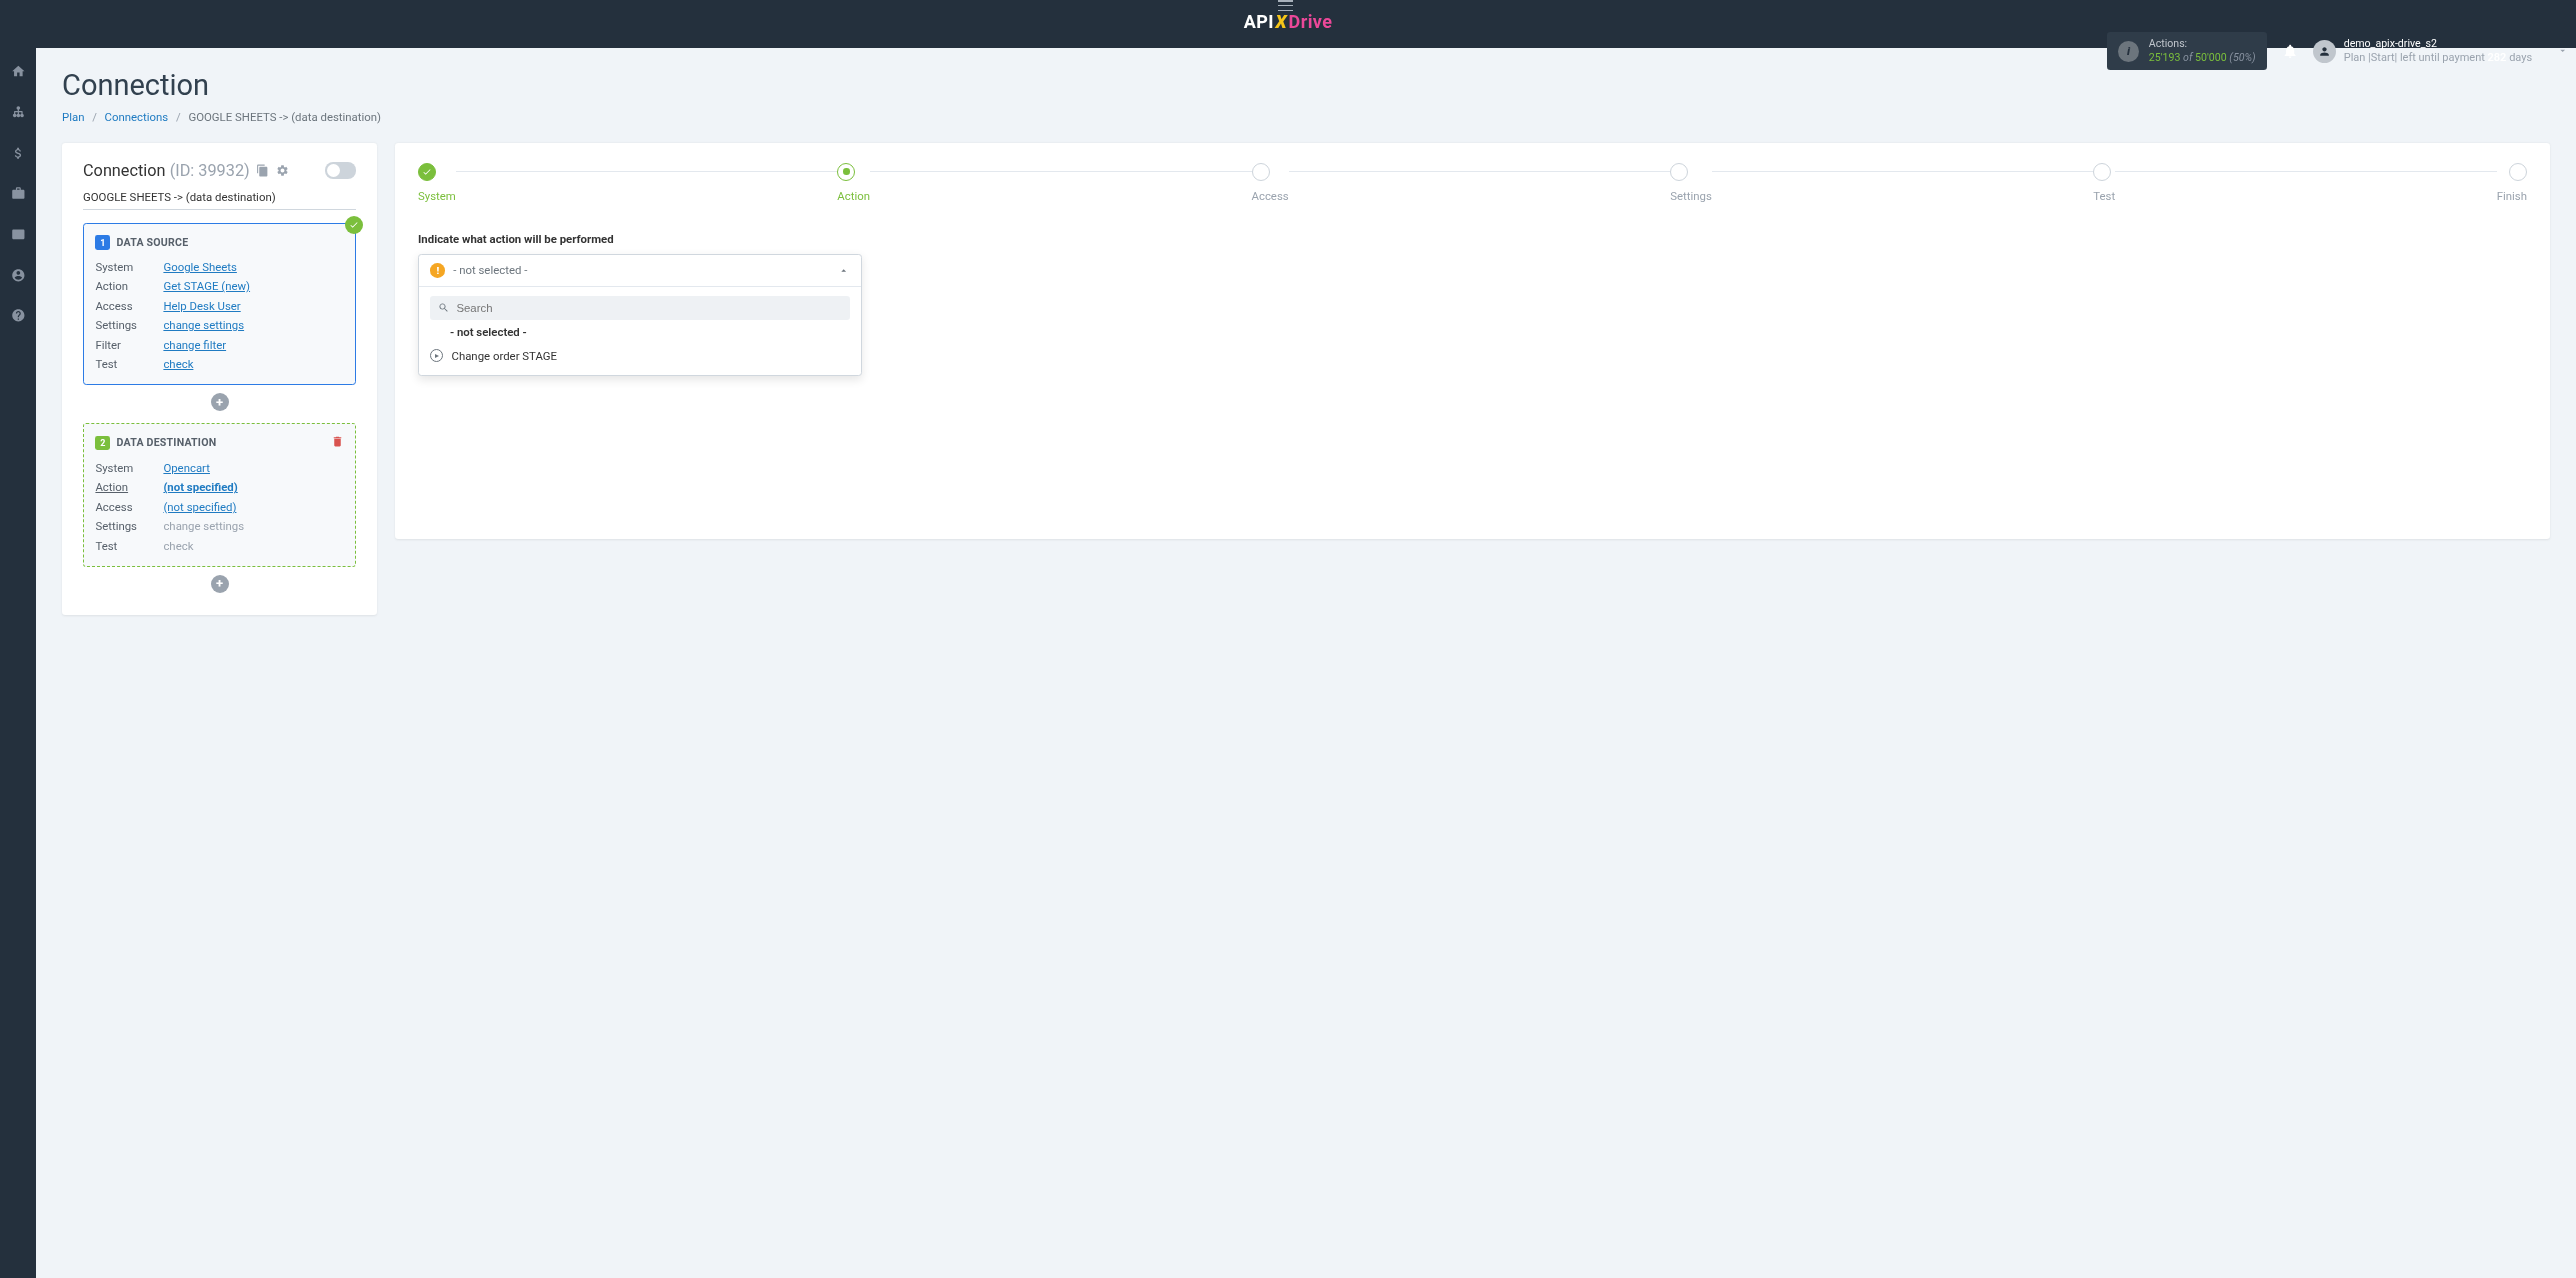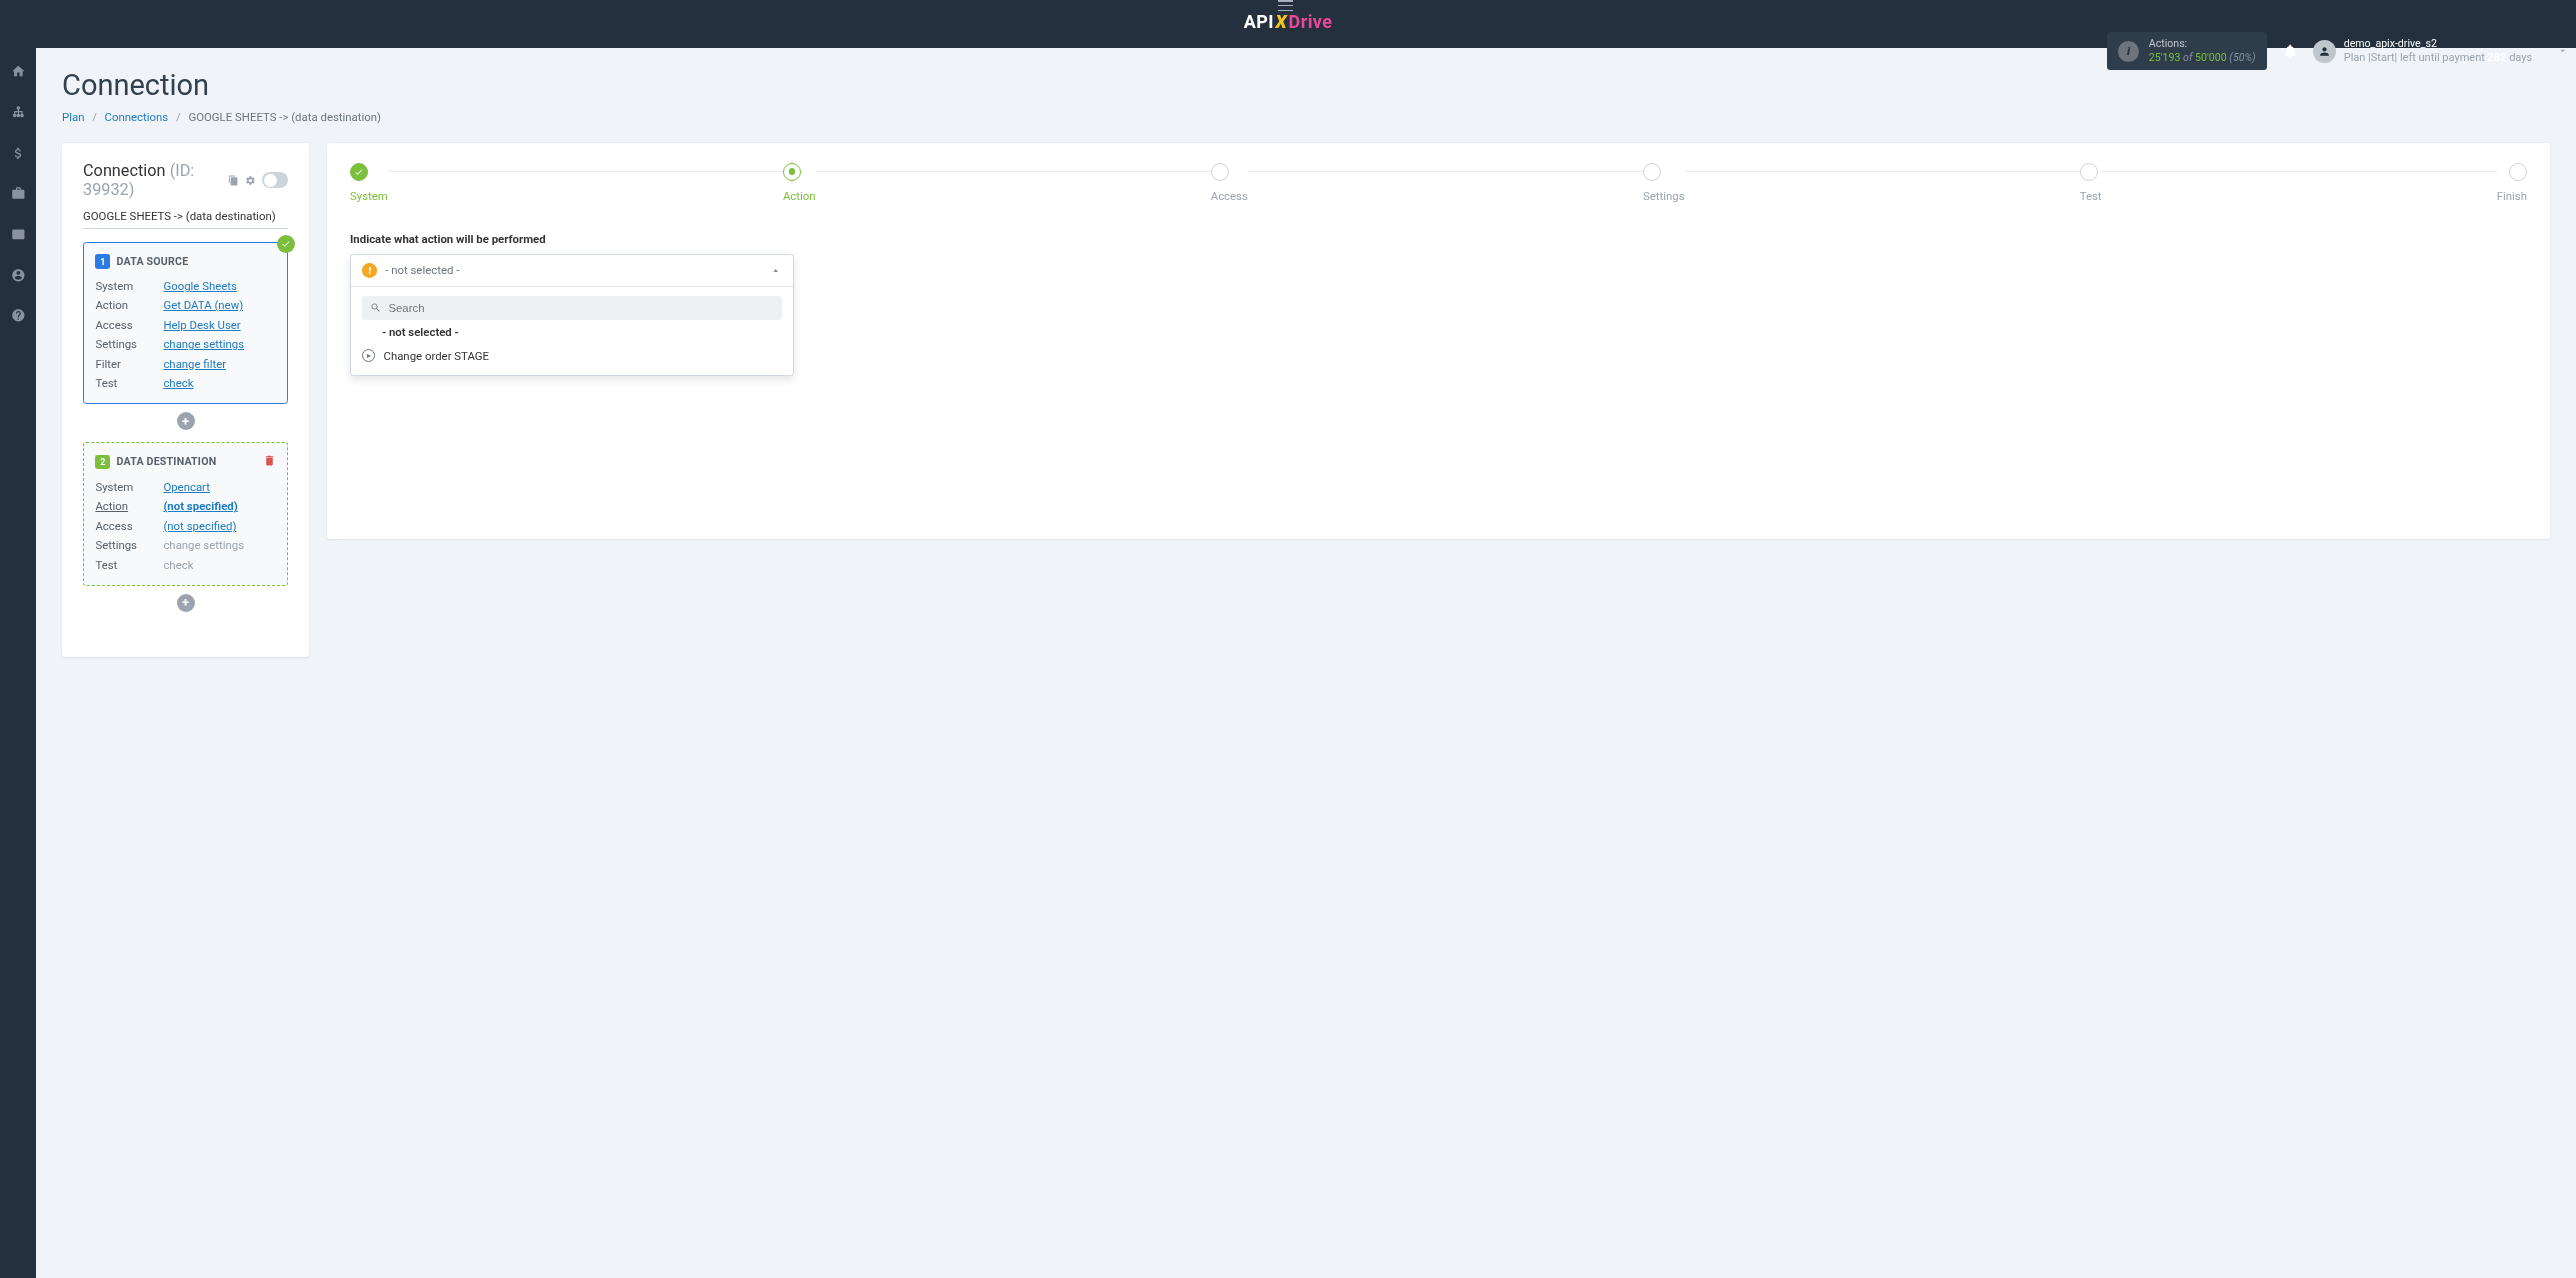--- a/index.html
+++ b/index.html
@@ -41,21 +41,21 @@
 
 .main { margin-left: 36px; padding: 19.5px 26px; }
 .page-title { font-size: 29px; font-weight: 400; color: #32414f; margin-bottom: 8.1px; }
 .breadcrumb { font-size: 11.4px; color: #6c757d; margin-bottom: 19.5px; }
 .breadcrumb a { color: #1f7bc2; text-decoration: none; }
 .breadcrumb .sep { margin: 0 4.9px; color: #9aa3ae; }
 
 .columns { display: flex; gap: 18px; align-items: flex-start; }
 
 
-.panel-left { width: 247px; background: #fff; border-radius: 3.3px; box-shadow: 0 0.8px 2.4px rgba(0,0,0,0.08); padding: 18px 21px 34px; }
+.panel-left { width: 315px; background: #fff; border-radius: 3.3px; box-shadow: 0 0.8px 2.4px rgba(0,0,0,0.08); padding: 18px 21px 11px; }
 .conn-header { display: flex; align-items: center; gap: 6.5px; margin-bottom: 9.8px; }
 .conn-header h2 { font-size: 16.3px; font-weight: 400; color: #333; }
 .conn-header .connid { color: #9aa3ae; font-weight: 400; }
 .icon-sm { width: 13px; height: 13px; fill: #9aa3ae; cursor: pointer; }
 .toggle { width: 31px; height: 16.3px; background: #cdd4db; border-radius: 8.1px; position: relative; margin-left: auto; cursor: pointer; }
 .toggle::after { content: ""; position: absolute; width: 13px; height: 13px; background: #fff; border-radius: 50%; top: 1.6px; left: 1.6px; }
 .conn-name-line { font-size: 11.4px; color: #333; padding-bottom: 4.9px; border-bottom: 0.8px solid #d0d7de; margin-bottom: 13px; }
 
 .block-card { border: 1.6px solid #2c7be5; border-radius: 3.3px; padding: 11.4px 11.4px 9.8px; position: relative; background: #f7f9fb; margin-bottom: 8.1px; }
 .block-card.dest { border: 1.6px dashed #7bbf3c; }
@@ -234,21 +234,21 @@
         <div class="block-title-row">
           <div class="num-badge blue">1</div>
           <div class="block-title">DATA SOURCE</div>
         </div>
         <div class="kv-row">
             <span class="k">System</span>
             <a href="#" class="v">Google Sheets</a>
           </div>
         <div class="kv-row">
             <span class="k">Action</span>
-            <a href="#" class="v">Get DATA (new)</a>
+            <a href="#" class="v">Get STAGE (new)</a>
           </div>
         <div class="kv-row">
             <span class="k">Access</span>
             <a href="#" class="v">Help Desk User</a>
           </div>
         <div class="kv-row">
             <span class="k">Settings</span>
             <a href="#" class="v">change settings</a>
           </div>
         <div class="kv-row">

